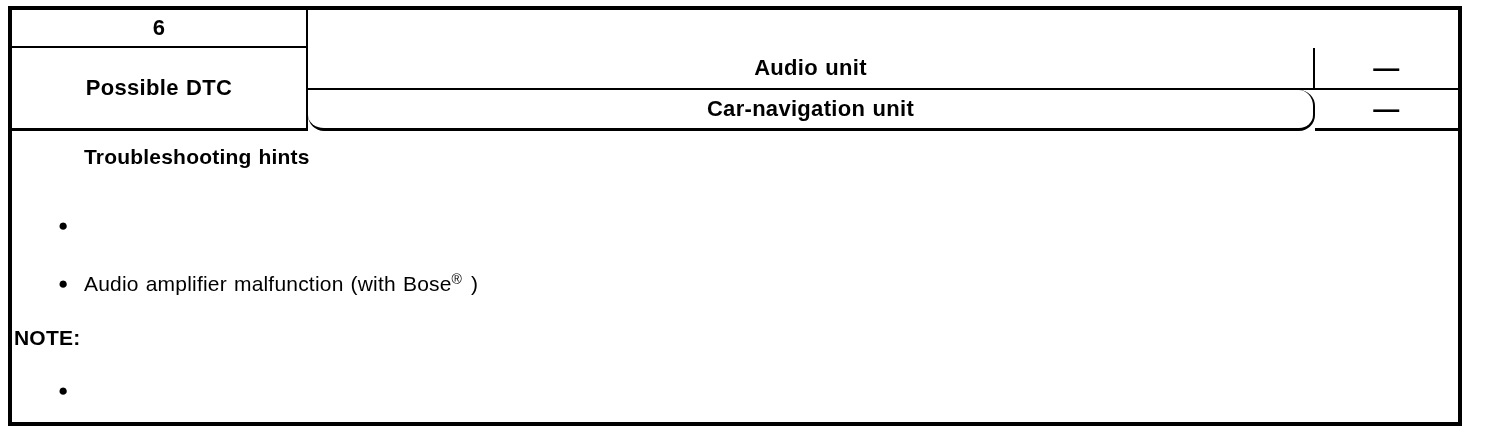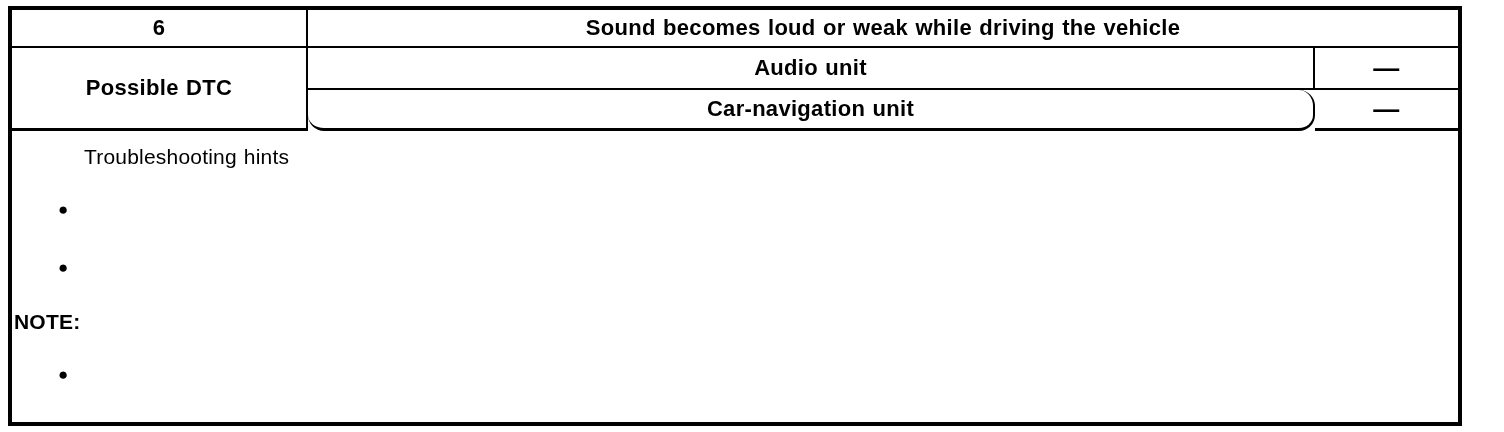--- a/index.html
+++ b/index.html
@@ -55,23 +55,23 @@
   .c-hints {
     grid-column: 1 / 4;
     grid-row: 4;
     box-sizing: border-box;
     padding: 15px 30px 0 0;
     font-size: 21px;
     letter-spacing: 0.2px;
     word-spacing: 1px;
   }
   .hints-title {
-    font-weight: normal;
+    font-weight: bold;
     line-height: 22px;
-    margin: 0 0 27px 72px;
+    margin: 0 0 43px 72px;
   }
   .hint-item {
     display: flex;
     align-items: flex-start;
     margin: 0 0 29px 46px;
     line-height: 29px;
   }
   .bullet {
     flex: 0 0 26px;
     width: 26px;
@@ -98,23 +98,20 @@
 </head>
 <body>
 
 <div class="page">
   <div class="tbl">
 
     <div class="cell c-num br2 bb2">
       <span>6</span>
     </div>
 
-    <div class="cell c-symp bb2">
-      <span>Sound becomes loud or weak while driving the vehicle</span>
-    </div>
 
     <div class="cell c-dtc br2 bb3">
       <span>Possible DTC</span>
     </div>
 
     <div class="cell c-unit1 br2 bb2">
       <span>Audio unit</span>
     </div>
     <div class="cell c-dash1 bb2">
       <span class="dash">—</span>
@@ -129,20 +126,21 @@
 
     <div class="c-hints">
       <div class="hints-title">Troubleshooting hints</div>
 
       <div class="hint-item">
         <span class="bullet">●</span>
       </div>
 
       <div class="hint-item">
         <span class="bullet">●</span>
+        <span class="hint-text">Audio amplifier malfunction (with Bose<sup class="reg">®</sup> )</span>
       </div>
 
       <div class="note-label">NOTE:</div>
 
       <div class="hint-item">
         <span class="bullet">●</span>
       </div>
     </div>
 
   </div>

